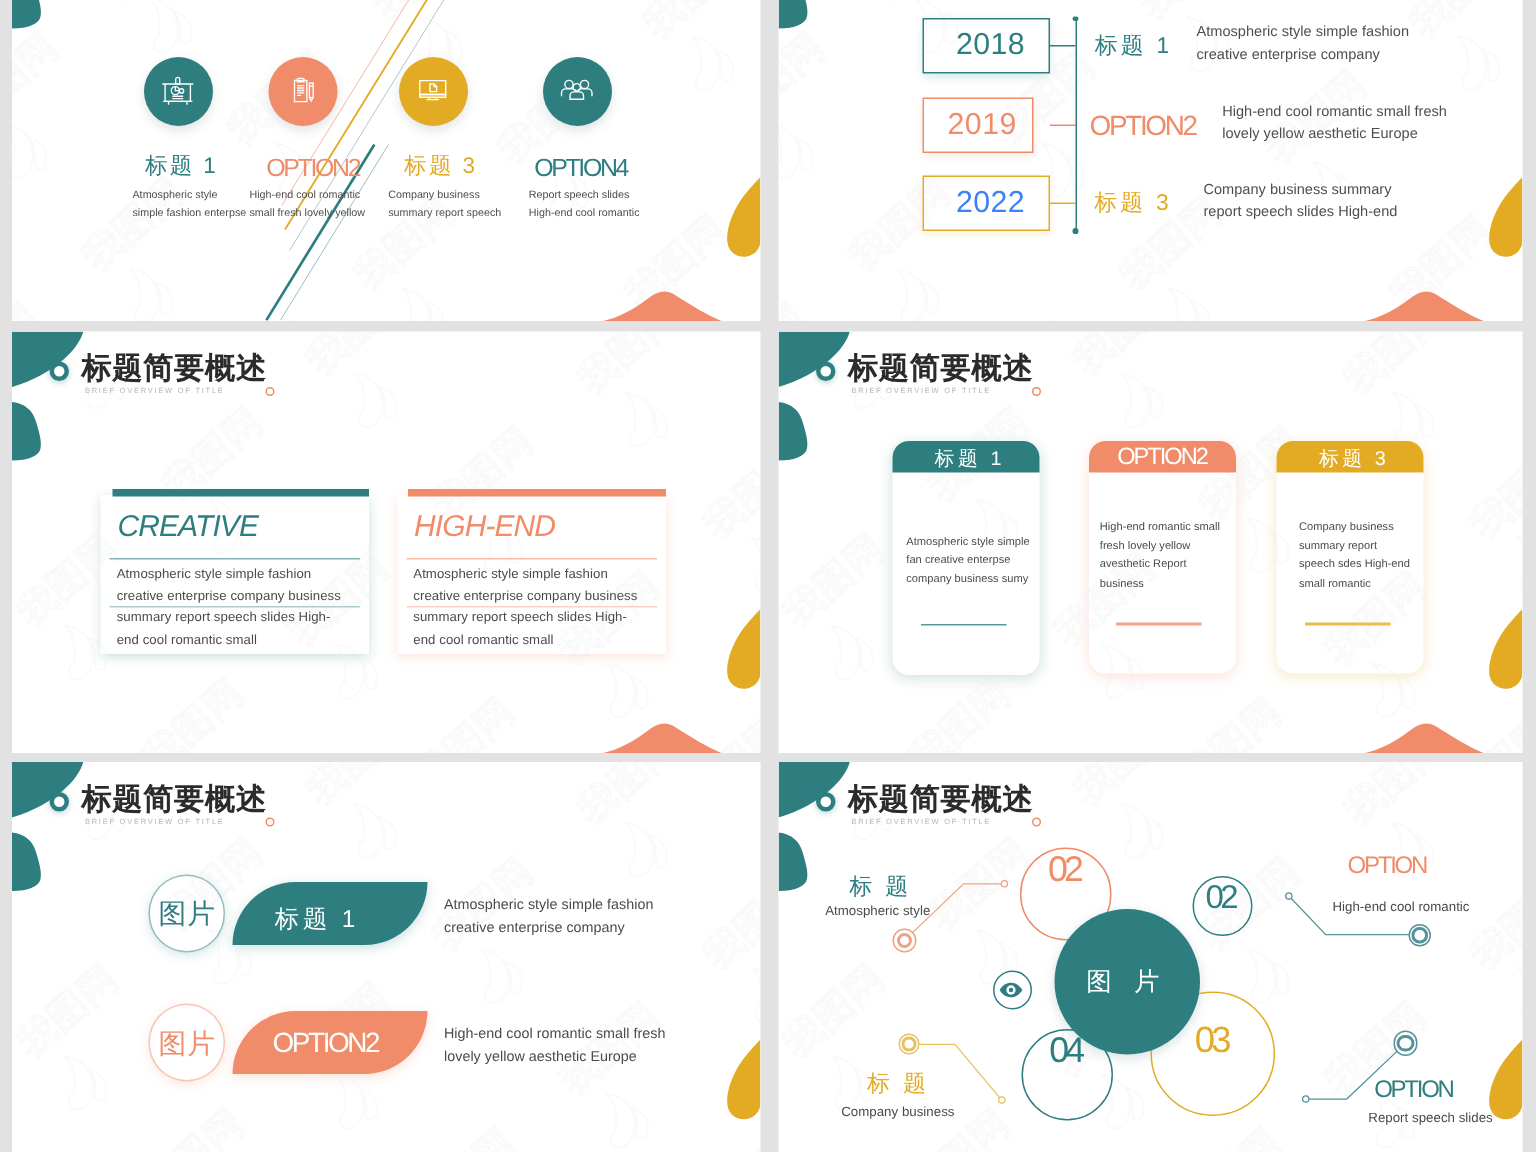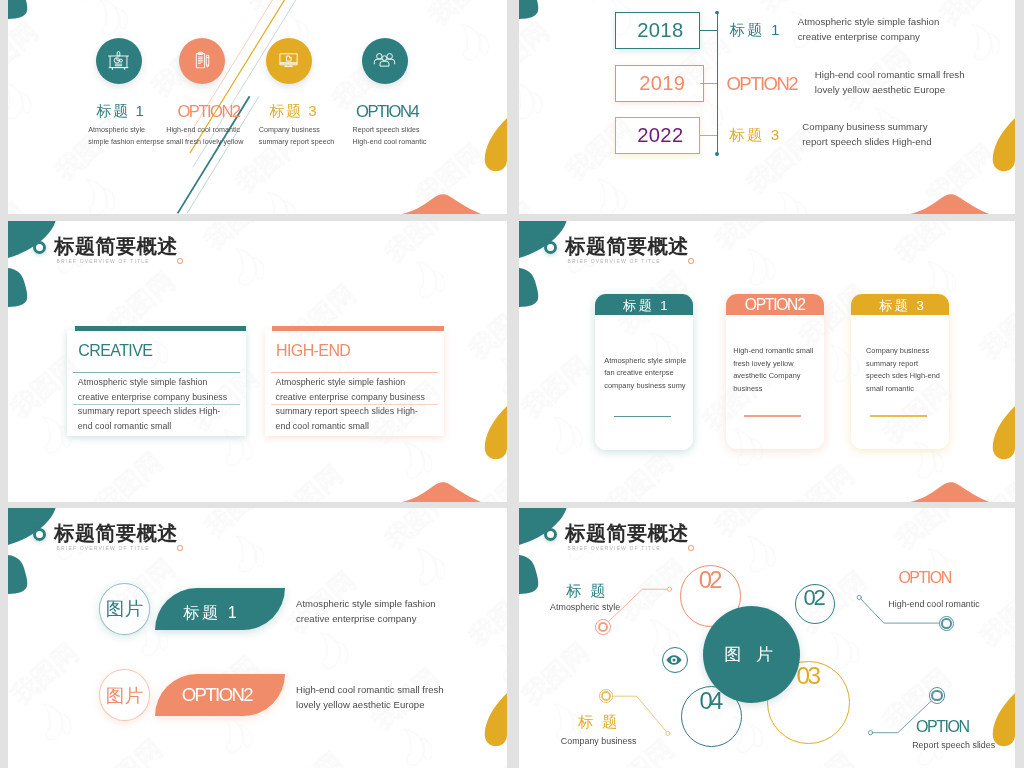--- a/index.html
+++ b/index.html
@@ -27,21 +27,21 @@
 .s2desc{position:absolute;font-size:9.7px;color:#4e4e4e;line-height:14.9px;white-space:nowrap;letter-spacing:.02px;}
 .s2stem{position:absolute;background:#2e7e80;}
 
 
 .hdr-title{position:absolute;font-size:16.5px;font-weight:700;color:#2b2b2b;letter-spacing:.5px;white-space:nowrap;}
 .hdr-sub{position:absolute;font-size:5.6px;color:#b5b5b5;letter-spacing:1.5px;white-space:nowrap;}
 
 
 .s3card{position:absolute;width:142px;background:#fff;box-sizing:border-box;}
 .s3bar{position:absolute;height:5px;}
-.s3ttl{position:absolute;font-size:16px;letter-spacing:-0.6px;white-space:nowrap;}
+.s3ttl{position:absolute;font-size:20px;letter-spacing:-0.6px;white-space:nowrap;font-style:italic;}
 .s3line{position:absolute;height:1px;}
 .s3desc{position:absolute;font-size:8.8px;color:#4a4a4a;line-height:14.4px;letter-spacing:.05px;white-space:nowrap;}
 
 
 .s4card{position:absolute;width:98px;height:155.7px;background:#fff;border-radius:11px;box-sizing:border-box;}
 .s4head{position:absolute;left:0;top:0;width:98px;height:21.1px;border-radius:11px 11px 0 0;}
 .s4ttl{position:absolute;font-size:15.7px;letter-spacing:-1.3px;color:#fff;white-space:nowrap;}
 .s4ttl.cjk{font-size:13.2px;letter-spacing:2.4px;}
 .s4desc{position:absolute;font-size:7.4px;color:#4a4a4a;line-height:12.4px;letter-spacing:.02px;white-space:nowrap;}
 .s4rule{position:absolute;height:1.5px;width:57.2px;}
@@ -185,31 +185,31 @@
   <div>
         <div class="s2box" style="left:96.2px;top:12px;width:85.2px;height:36.8px;border-color:#2e7e80;box-shadow:0 2px 6px #2e7e8033;">
           <div class="s2year" style="color:#2e7e80;">2018</div>
         </div>
         <div style="position:absolute;left:181.4px;top:30.4px;width:16.299999999999983px;height:1px;background:#2e7e80;"></div>
         <div class="s2title cjk" style="left:210.8px;top:20.099999999999998px;color:#2e7e80;">标题 1</div>
         <div class="s2desc" style="left:278.7px;top:15.399999999999999px;">
           <div>Atmospheric style simple fashion</div>
           <div>creative enterprise company</div>
         </div>
-        <div class="s2box" style="left:96.2px;top:65px;width:89px;height:36.8px;border-color:#f08c69;box-shadow:0 2px 6px #f08c6933;">
+        <div class="s2box" style="left:96.2px;top:65px;width:74px;height:36.8px;border-color:#f08c69;box-shadow:0 2px 6px #f08c6933;">
           <div class="s2year" style="color:#f08c69;">2019</div>
         </div>
         <div style="position:absolute;left:181.4px;top:83.4px;width:16.299999999999983px;height:1px;background:#f08c69;"></div>
         <div class="s2title" style="left:207.40000000000003px;top:73px;color:#f08c69;">OPTION2</div>
         <div class="s2desc" style="left:295.8px;top:68.4px;">
           <div>High-end cool romantic small fresh</div>
           <div>lovely yellow aesthetic Europe</div>
         </div>
         <div class="s2box" style="left:96.2px;top:117px;width:85.2px;height:36.8px;border-color:#e3ab24;box-shadow:0 2px 6px #e3ab2433;">
-          <div class="s2year" style="color:#701a75;">2022</div>
+          <div class="s2year" style="color:#3b82f6;">2022</div>
         </div>
         <div style="position:absolute;left:181.4px;top:135.4px;width:16.299999999999983px;height:1px;background:#e3ab24;"></div>
         <div class="s2title cjk" style="left:210.50000000000006px;top:125.10000000000001px;color:#e3ab24;">标题 3</div>
         <div class="s2desc" style="left:283.3px;top:120.4px;">
           <div>Company business summary</div>
           <div>report speech slides High-end</div>
         </div>
         <div class="s2stem" style="left:197.7px;top:12px;width:1.1px;height:142px;"></div>
         <div style="position:absolute;left:196.29999999999998px;top:10.6px;width:3.8px;height:3.8px;border-radius:50%;background:#2e7e80;"></div>
         <div style="position:absolute;left:196.29999999999998px;top:151.8px;width:3.8px;height:3.8px;border-radius:50%;background:#2e7e80;"></div>
@@ -305,21 +305,21 @@
         </div>
         <div class="s4rule" style="left:95.2px;top:194.5px;background:#2e7e80cc;"></div>
         <div class="s4card" style="left:206.5px;top:72.7px;box-shadow:0 2px 9px #f08c6940;">
           <div class="s4head" style="background:#f08c69;">
             <div class="s4ttl" style="left:19.3px;top:1.9px;">OPTION2</div>
           </div>
         </div>
         <div class="s4desc" style="left:214.2px;top:124.4px;">
           <div>High-end romantic  small</div>
           <div>fresh lovely yellow</div>
-          <div>avesthetic Company</div>
+          <div>avesthetic Report</div>
           <div>business</div>
         </div>
         <div class="s4rule" style="left:224.8px;top:194.3px;background:#f08c69cc;"></div>
         <div class="s4card" style="left:331.9px;top:72.7px;box-shadow:0 2px 9px #e3ab2440;">
           <div class="s4head" style="background:#e3ab24;">
             <div class="s4ttl cjk" style="left:28.4px;top:2.9px;">标题 3</div>
           </div>
         </div>
         <div class="s4desc" style="left:347px;top:124.4px;">
           <div>Company business</div>
@@ -428,21 +428,21 @@
         <div style="position:absolute;left:409.7px;top:179.40000000000003px;width:16.4px;height:16.4px;border-radius:50%;border:0.9px solid #55929a;box-sizing:border-box;background:#fff;">
           <div style="position:absolute;left:1.5599999999999996px;top:1.5599999999999996px;width:11.479999999999999px;height:11.479999999999999px;border-radius:50%;border:2.706px solid #55929a;box-sizing:border-box;"></div>
         </div>
         <div class="s6num" style="left:275.65px;top:75.60000000000002px;width:40px;height:40px;border:1.05px solid #2e7e80;">
           <span class="s6numtxt" style="color:#2e7e80;font-size:22px;letter-spacing:-2.4px;text-indent:-2.4px;">02</span>
         </div>
         <div class="s6num" style="left:160.8px;top:57.40000000000005px;width:61.6px;height:61.6px;border:1.05px solid #f08c69;">
           <span class="s6numtxt" style="color:#f08c69;font-size:23.8px;letter-spacing:-2.6px;text-indent:-2.6px;">02</span>
         </div>
         <div class="s6num" style="left:248.45px;top:152.99999999999994px;width:82.6px;height:82.6px;border:1.05px solid #e3ab24;">
-          <span class="s6numtxt" style="color:#e3ab24;font-size:24.3px;letter-spacing:-2.6px;text-indent:-2.6px;">03</span>
+          <span class="s6numtxt" style="color:#e3ab24;font-size:24.3px;letter-spacing:-2.6px;text-indent:-2.6px;margin-top:18px;">03</span>
         </div>
         <div class="s6num" style="left:161.89999999999998px;top:178px;width:61px;height:61px;border:1.05px solid #2e7e80;">
           <span class="s6numtxt" style="color:#2e7e80;font-size:23.8px;letter-spacing:-2.6px;text-indent:-2.6px;">04</span>
         </div>
         <div class="s6center" style="left:183.60000000000002px;top:97.79999999999995px;width:97px;height:97px;">
           <span>图 片</span>
         </div>
         <div style="position:absolute;left:142.79999999999995px;top:139.35000000000002px;width:26px;height:26px;border-radius:50%;border:1.5px solid #2e7e80;box-sizing:border-box;background:#fff;">
           <svg viewBox="0 0 26 26" style="position:absolute;left:-1.5px;top:-1.5px;width:26px;height:26px;">
             <path d="M5.4 13c2-3.2 4.6-4.8 7.6-4.8s5.6 1.6 7.6 4.8c-2 3.2-4.6 4.8-7.6 4.8S7.4 16.2 5.4 13z" fill="#2e7e80"></path>

